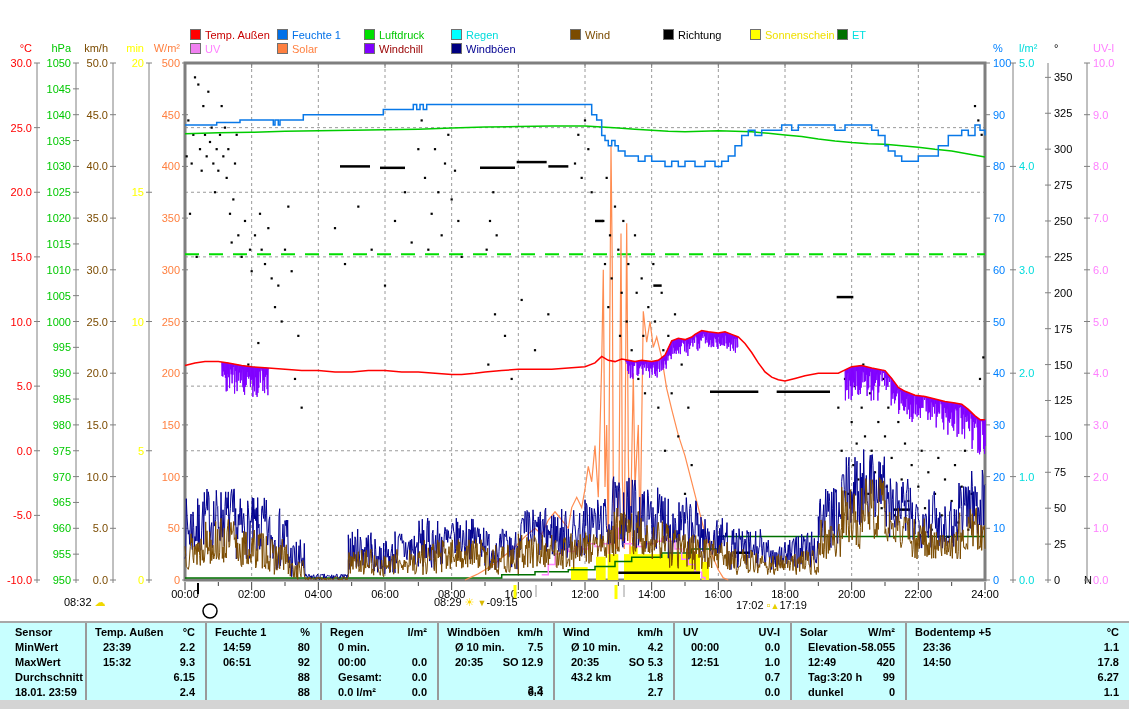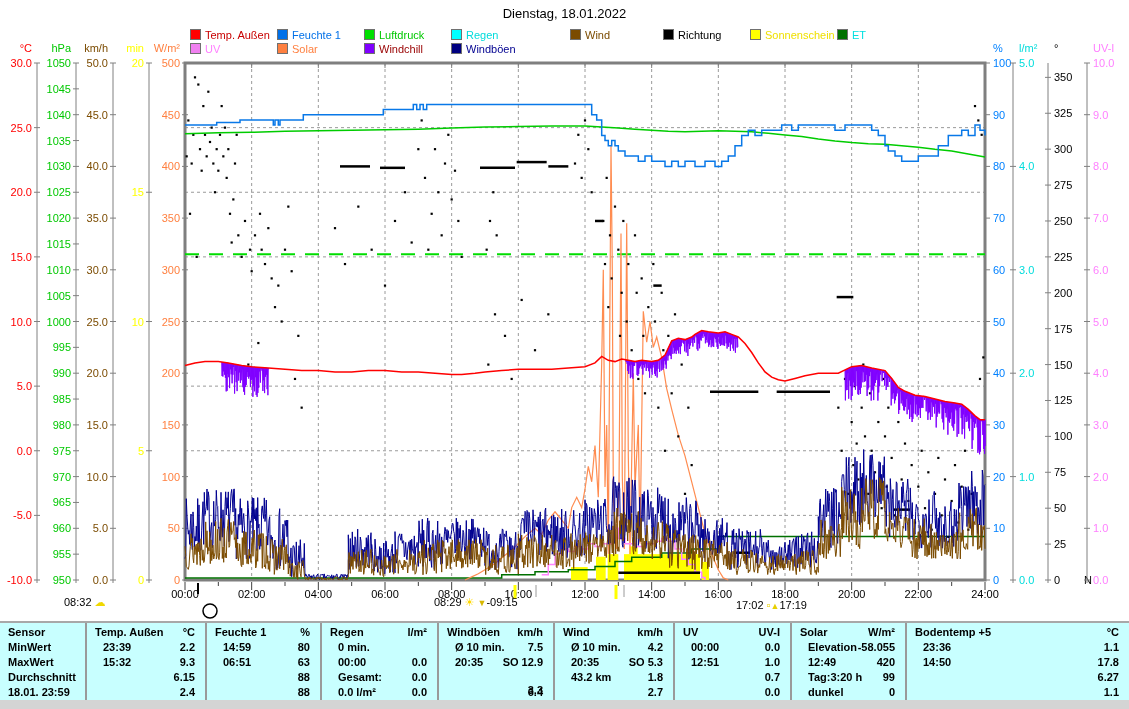--- a/index.html
+++ b/index.html
@@ -21,21 +21,20 @@
   .trow{position:absolute;left:0;right:0;height:15px;line-height:15px;}
   .tl{position:absolute;left:8px;}
   .tl.indent{left:16px;}
   .tr{position:absolute;right:10px;}
   #footer{position:absolute;left:0;top:700px;width:1129px;height:9px;background:#d4d4d4;}
 </style>
 </head>
 <body>
 
 <div id="app">
-  <div id="title">Dienstag, 18.01.2022</div>
   <div id="legend">
       <div class="leg-item" style="left: 190px; top: 29px;"><span class="leg-box" style="background: rgb(255, 0, 0);"></span><span style="color: rgb(200, 0, 0);">Temp. Außen</span></div>
       <div class="leg-item" style="left: 277px; top: 29px;"><span class="leg-box" style="background: rgb(0, 112, 232);"></span><span style="color: rgb(0, 112, 232);">Feuchte 1</span></div>
       <div class="leg-item" style="left: 364px; top: 29px;"><span class="leg-box" style="background: rgb(0, 224, 0);"></span><span style="color: rgb(0, 200, 0);">Luftdruck</span></div>
       <div class="leg-item" style="left: 451px; top: 29px;"><span class="leg-box" style="background: rgb(0, 255, 255);"></span><span style="color: rgb(0, 220, 220);">Regen</span></div>
       <div class="leg-item" style="left: 570px; top: 29px;"><span class="leg-box" style="background: rgb(123, 75, 0);"></span><span style="color: rgb(123, 75, 0);">Wind</span></div>
       <div class="leg-item" style="left: 663px; top: 29px;"><span class="leg-box" style="background: rgb(0, 0, 0);"></span><span style="color: rgb(0, 0, 0);">Richtung</span></div>
       <div class="leg-item" style="left: 750px; top: 29px;"><span class="leg-box" style="background: rgb(255, 255, 0);"></span><span style="color: rgb(240, 224, 0);">Sonnenschein</span></div>
       <div class="leg-item" style="left: 837px; top: 29px;"><span class="leg-box" style="background: rgb(0, 112, 0);"></span><span style="color: rgb(0, 224, 224);">ET</span></div>
       <div class="leg-item" style="left: 190px; top: 43px;"><span class="leg-box" style="background: rgb(240, 128, 240);"></span><span style="color: rgb(255, 128, 255);">UV</span></div>
@@ -554,21 +553,21 @@
     <span>08:29</span>
     <span class="glyph" style="color:#ffd800">☀</span>
     <span class="glyph" style="color:#d8b800;font-size:9px">▼</span><span>-09:15</span>
   </div>
   <div class="anno" style="left:700px;top:599px">
     <span>17:02</span>
     <span class="glyph" style="color:#e8d000">▫</span><span class="glyph" style="color:#e8d000;font-size:9px">▲</span><span>17:19</span>
   </div>
 
   <div id="wxtable">
-      <div class="tcol" style="left: 0px; width: 83px;">
+      <div class="tcol" style="left: 7px; width: 83px;">
         <div class="trow" style="top: 2px;">
           <span class="tl">Sensor</span>
         </div>
         <div class="trow" style="top: 17px;">
           <span class="tl">MinWert</span>
         </div>
         <div class="trow" style="top: 32px;">
           <span class="tl">MaxWert</span>
         </div>
         <div class="trow" style="top: 47px;">
@@ -604,21 +603,21 @@
         <div class="trow" style="top: 2px;">
           <span class="tl">Feuchte 1</span>
           <span class="tr">%</span>
         </div>
         <div class="trow" style="top: 17px;">
           <span class="tl indent">14:59</span>
           <span class="tr">80</span>
         </div>
         <div class="trow" style="top: 32px;">
           <span class="tl indent">06:51</span>
-          <span class="tr">63</span>
+          <span class="tr">92</span>
         </div>
         <div class="trow" style="top: 47px;">
           <span class="tl indent"></span>
           <span class="tr">88</span>
         </div>
         <div class="trow" style="top: 62px;">
           <span class="tl indent"></span>
           <span class="tr">88</span>
         </div>
       </div>

